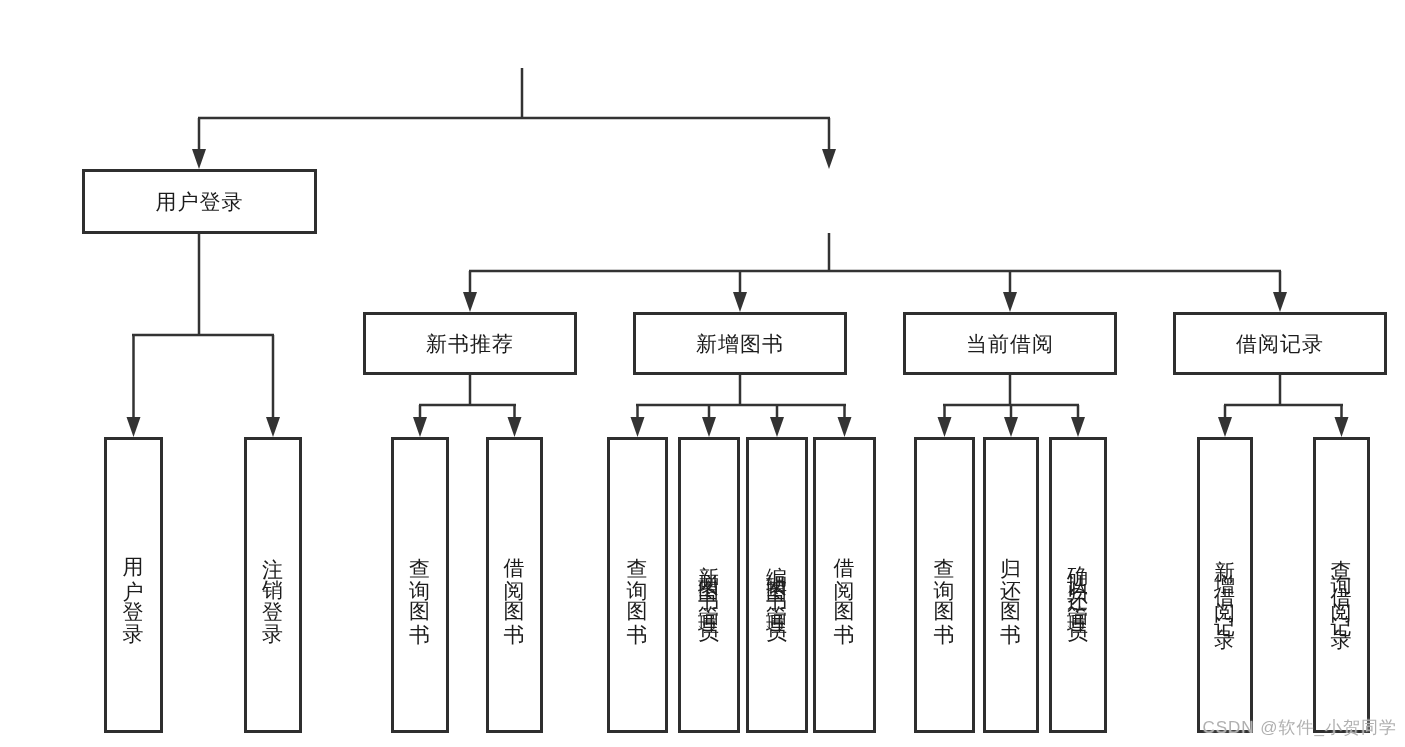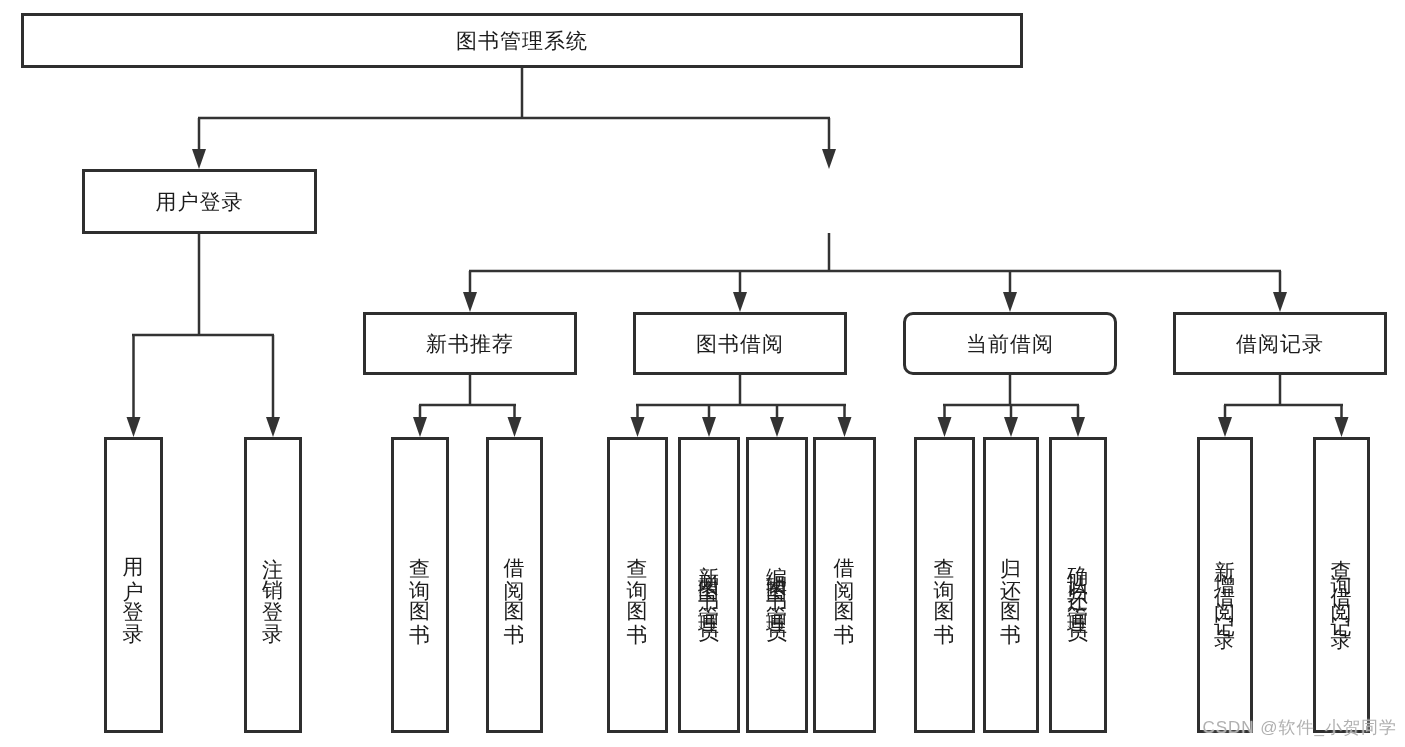--- a/index.html
+++ b/index.html
@@ -34,21 +34,21 @@
   .sp-9{letter-spacing:8px;}
 
   
   .n-root{left:21px;top:13px;width:1002px;height:55px;}
   
   .n-user-login{left:82px;top:169px;width:235px;height:65px;}
   .n-book-mgmt{left:712px;top:169px;width:235px;height:64px;}
   
   .n-new-rec {left:363px;top:312px;width:214px;height:63px;}
   .n-borrow  {left:633px;top:312px;width:214px;height:63px;}
-  .n-current {left:903px;top:312px;width:214px;height:63px;border-radius:10px;}
+  .n-current {left:903px;top:312px;width:214px;height:63px;}
   .n-records {left:1173px;top:312px;width:214px;height:63px;font-family:Liberation Mono, monospace;}
   
   .n-a1{left:104px;top:437px;width:59px;height:296px;}
   .n-a2{left:244px;top:437px;width:58px;height:296px;}
   .n-b1{left:391px;top:437px;width:58px;height:296px;}
   .n-b2{left:486px;top:437px;width:57px;height:296px;}
   .n-c1{left:607px;top:437px;width:61px;height:296px;}
   .n-c2{left:678px;top:437px;width:62px;height:296px;}
   .n-c3{left:746px;top:437px;width:62px;height:296px;}
   .n-c4{left:813px;top:437px;width:63px;height:296px;}
@@ -128,33 +128,30 @@
     <polygon points="1071,417 1085,417 1078,437" stroke="none"></polygon>
 
     <line x1="1280" y1="375" x2="1280" y2="405" fill="none"></line>
     <line x1="1224" y1="405" x2="1343" y2="405" fill="none"></line>
     <line x1="1225" y1="405" x2="1225" y2="419" fill="none"></line>
     <polygon points="1218,417 1232,417 1225,437" stroke="none"></polygon>
     <line x1="1341.5" y1="405" x2="1341.5" y2="419" fill="none"></line>
     <polygon points="1334.5,417 1348.5,417 1341.5,437" stroke="none"></polygon>
   </svg>
 
-  <div class="node h-node n-root">
-    <span>图书管理系统</span>
-  </div>
 
   <div class="node h-node n-user-login">
     <span>用户登录</span>
   </div>
 
   <div class="node h-node n-new-rec">
     <span>新书推荐</span>
   </div>
   <div class="node h-node n-borrow">
-    <span>图书借阅</span>
+    <span>新增图书</span>
   </div>
   <div class="node h-node n-current">
     <span>当前借阅</span>
   </div>
   <div class="node h-node n-records">
     <span>借阅记录</span>
   </div>
 
   <div class="node v-node n-a1">
     <span class="vtext sp-4">用户登录</span>

